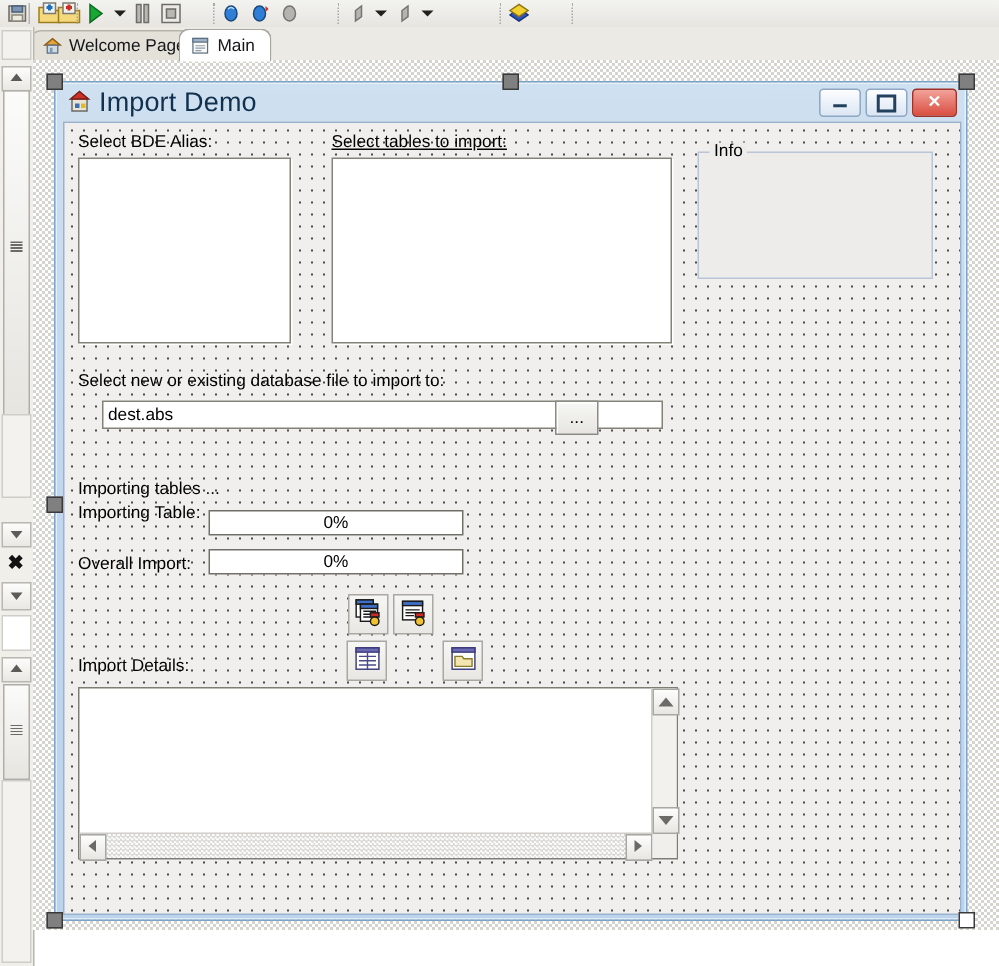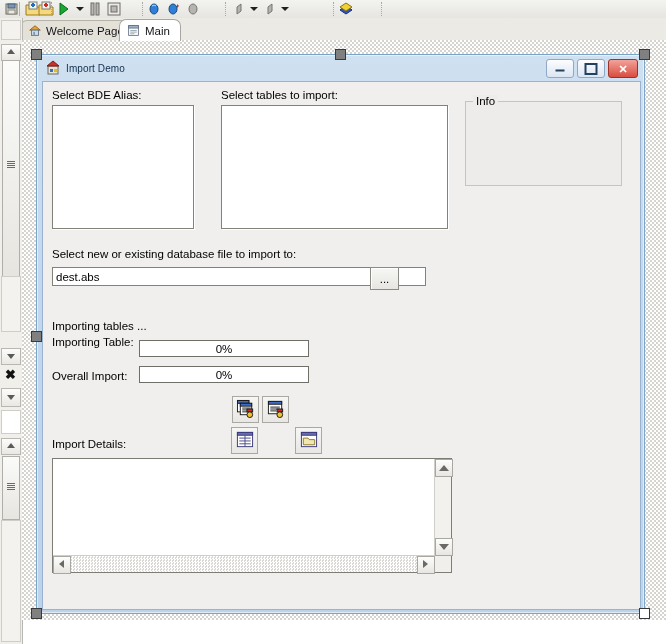--- a/index.html
+++ b/index.html
@@ -60,21 +60,21 @@
   .handle{position:absolute;width:9px;height:9px;background:#808080;border:1px solid #3a3a3a;z-index:40;}
   .handle.hollow{background:#ffffff;}
 
   
   .form{position:absolute;left:14px;top:14px;width:607px;height:558px;
     background:linear-gradient(to bottom,#cfe0f0 0%,#c3d8ef 40%,#bcd3ec 100%);
     border:1px solid #7ca4c9;border-radius:6px 6px 3px 3px;
     box-shadow:0 0 0 1px rgba(255,255,255,.55) inset;}
   .titlebar{position:absolute;left:0;top:0;width:100%;height:26px;display:flex;align-items:center;}
   .appicon{width:16px;height:16px;margin-left:8px;margin-right:5px;position:relative;flex:none;}
-  .titletext{font-size:10px;color:#12314f;letter-spacing:.1px;}
+  .titletext{font-size:18px;color:#12314f;letter-spacing:.1px;}
   .wbtns{position:absolute;right:6px;top:4px;display:flex;gap:3px;}
   .wbtn{width:26px;height:17px;border:1px solid #8fa8c4;border-radius:3px;
     background:linear-gradient(#fdfdff,#dbe6f3);position:relative;}
   .wbtn.close{width:28px;background:linear-gradient(#f2a39b,#d94d3f);border-color:#9d3328;}
   .wbtn .gl{position:absolute;left:50%;top:50%;transform:translate(-50%,-50%);}
   .minuteg{width:9px;height:3px;border-bottom:2px solid #22415f;}
   .maxg{width:9px;height:8px;border:2px solid #22415f;}
   .closeg{color:#fff;font-size:11px;font-weight:bold;line-height:1;font-family:"Liberation Sans",sans-serif;}
 
   
@@ -295,31 +295,31 @@
             </div>
           <div class="wbtn close">
               <span class="gl closeg">✕</span>
             </div>
         </div>
       </div>
 
       <div class="client">
 
         <div class="lbl" style="left:9px;top:7px;">Select BDE Alias:</div>
-        <div class="lbl" style="left:178px;top:7px;">Select tables to import:</div>
+        <div class="lbl" style="left:178px;top:7px;text-decoration:underline;">Select tables to import:</div>
 
         <div class="listbox" style="left:9px;top:23px;width:140px;height:122px;"></div>
         <div class="listbox" style="left:178px;top:23px;width:225px;height:122px;"></div>
 
         <div class="groupbox" style="left:422px;top:19px;width:155px;height:83px;">
           <span class="gbtitle">Info</span>
         </div>
 
         <div class="lbl" style="left:9px;top:166px;">Select new or existing database file to import to:</div>
-        <div class="edit" style="left:9px;top:185px;width:374px;height:19px;" placeholder="">dest.abs</div>
+        <div class="edit" style="left:25px;top:185px;width:374px;height:19px;" placeholder="">dest.abs</div>
         <div class="btn" style="left:327px;top:185px;width:27px;height:21px;">...</div>
 
         <div class="lbl" style="left:9px;top:238px;">Importing tables ...</div>
 
         <div class="lbl" style="left:9px;top:254px;text-align:center;">Importing Table:</div>
         <div class="progress" style="left:96px;top:258px;width:170px;height:17px;">0%</div>
 
         <div class="lbl" style="left:9px;top:288px;">Overall Import:</div>
         <div class="progress" style="left:96px;top:284px;width:170px;height:17px;">0%</div>
 

